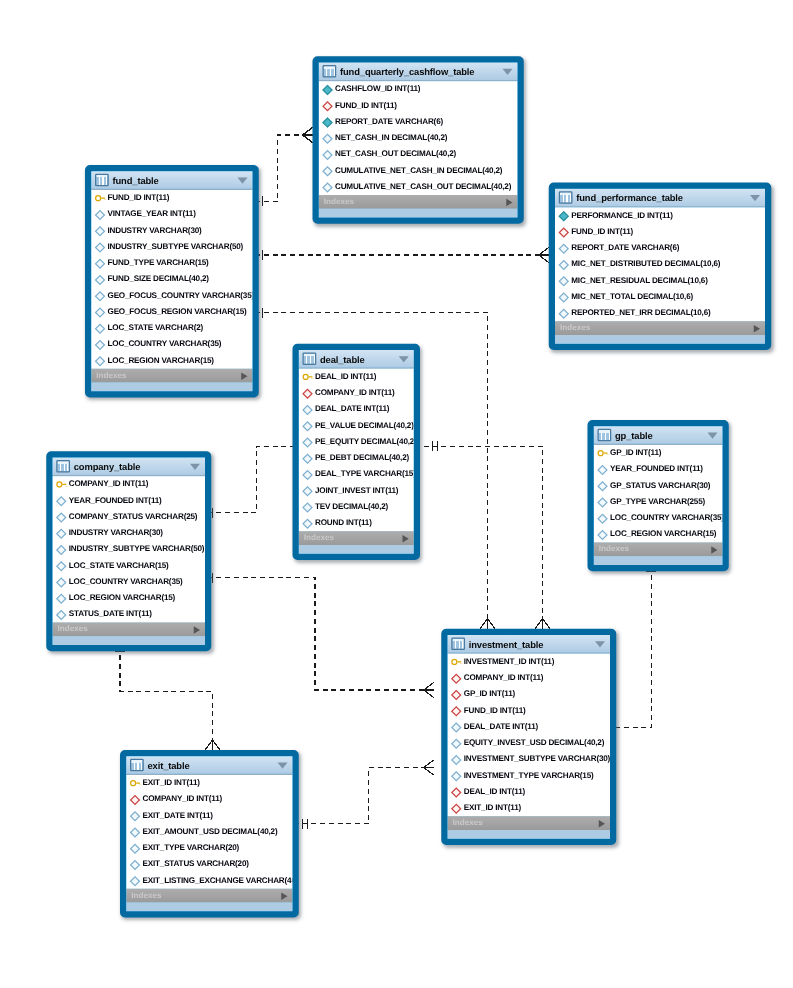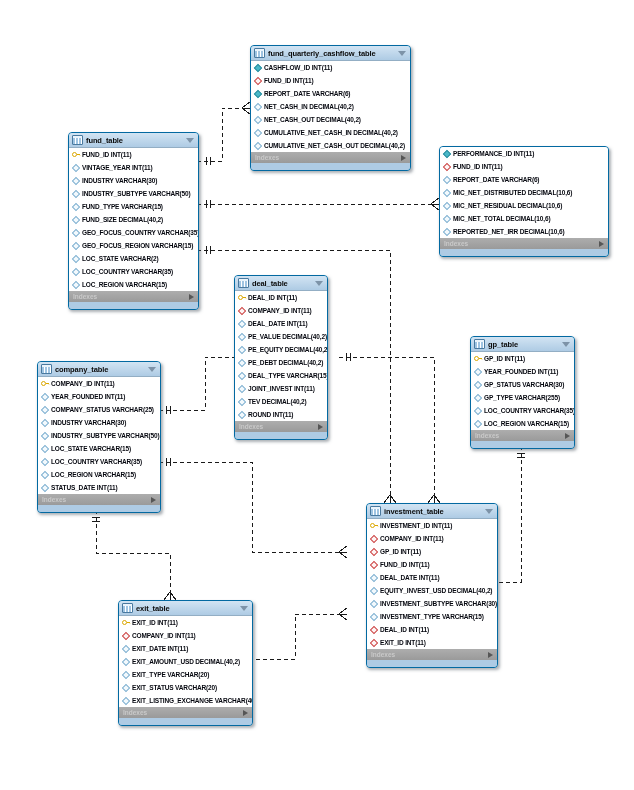--- a/index.html
+++ b/index.html
@@ -1,20 +1,20 @@
 <!DOCTYPE html>
 <html><head>
 <meta charset="utf-8">
 <style>
   html,body{margin:0;padding:0;background:#fff;}
   #canvas{position:relative;width:634px;height:790px;background:#ffffff;overflow:hidden;
           font-family:"Liberation Sans", sans-serif;}
   #wires{position:absolute;left:0;top:0;z-index:0;}
 
-  .tbl{position:absolute;z-index:1;background:#7dd3fc;border:1px solid #0369a1;border-radius:4px;
+  .tbl{position:absolute;z-index:1;background:#7dd3fc;border:5px solid #0369a1;border-radius:4px;
        box-shadow:1.5px 2px 3px rgba(90,100,110,.5);overflow:hidden;}
   .hd{height:14px;display:flex;align-items:center;gap:3px;padding:0 3px;
       background:linear-gradient(#d2e4f3,#aecbe4);border-bottom:1px solid #93aec4;}
   .tico{width:9px;height:8px;flex:0 0 9px;border:1px solid #49799f;border-radius:1px;
         background:
           linear-gradient(to bottom,#eaf4fc 0 2px,transparent 2px),
           repeating-linear-gradient(to right,#9fc4e2 0 2px,#ffffff 2px 3px),
           #9fc4e2;}
   .ttl{font-size:7.5px;font-weight:700;color:#0a0a0a;white-space:nowrap;flex:1 1 auto;
        overflow:hidden;letter-spacing:-.1px;}
@@ -218,20 +218,25 @@
         </div>
       </div>
     <div class="idx">
       <span class="lbl">Indexes</span>
       <span class="exp"></span>
     </div>
     <div class="strip"></div>
   </div>
 
   <div class="tbl" style="left:439px;top:146px;width:168px">
+    <div class="hd">
+      <span class="tico"></span>
+      <span class="ttl">fund_performance_table</span>
+      <span class="col-tri"></span>
+    </div>
     <div class="cols">
 
         <div class="row">
           <span class="cic ic-fill"></span>
           <span class="clb">PERFORMANCE_ID INT(11)</span>
         </div>
 
         <div class="row">
           <span class="cic ic-fk"></span>
           <span class="clb">FUND_ID INT(11)</span>
@@ -432,21 +437,21 @@
           <span class="clb">LOC_REGION VARCHAR(15)</span>
         </div>
       </div>
     <div class="idx">
       <span class="lbl">Indexes</span>
       <span class="exp"></span>
     </div>
     <div class="strip"></div>
   </div>
 
-  <div class="tbl" style="left:366px;top:503px;width:130px">
+  <div class="tbl" style="left:353px;top:503px;width:130px">
     <div class="hd">
       <span class="tico"></span>
       <span class="ttl">investment_table</span>
       <span class="col-tri"></span>
     </div>
     <div class="cols">
 
         <div class="row">
           <span class="cic ic-key"></span>
           <span class="clb">INVESTMENT_ID INT(11)</span>
@@ -497,21 +502,21 @@
           <span class="clb">EXIT_ID INT(11)</span>
         </div>
       </div>
     <div class="idx">
       <span class="lbl">Indexes</span>
       <span class="exp"></span>
     </div>
     <div class="strip"></div>
   </div>
 
-  <div class="tbl" style="left:118px;top:600px;width:133px">
+  <div class="tbl" style="left:96px;top:600px;width:133px">
     <div class="hd">
       <span class="tico"></span>
       <span class="ttl">exit_table</span>
       <span class="col-tri"></span>
     </div>
     <div class="cols">
 
         <div class="row">
           <span class="cic ic-key"></span>
           <span class="clb">EXIT_ID INT(11)</span>

